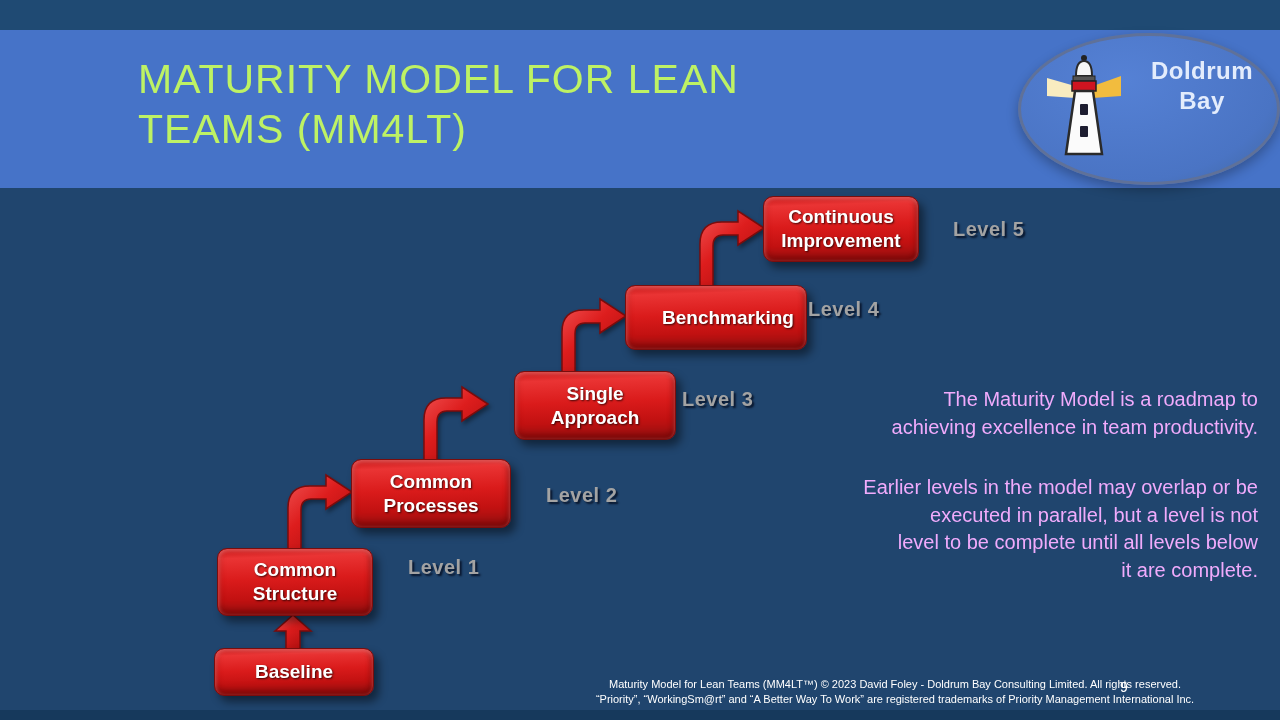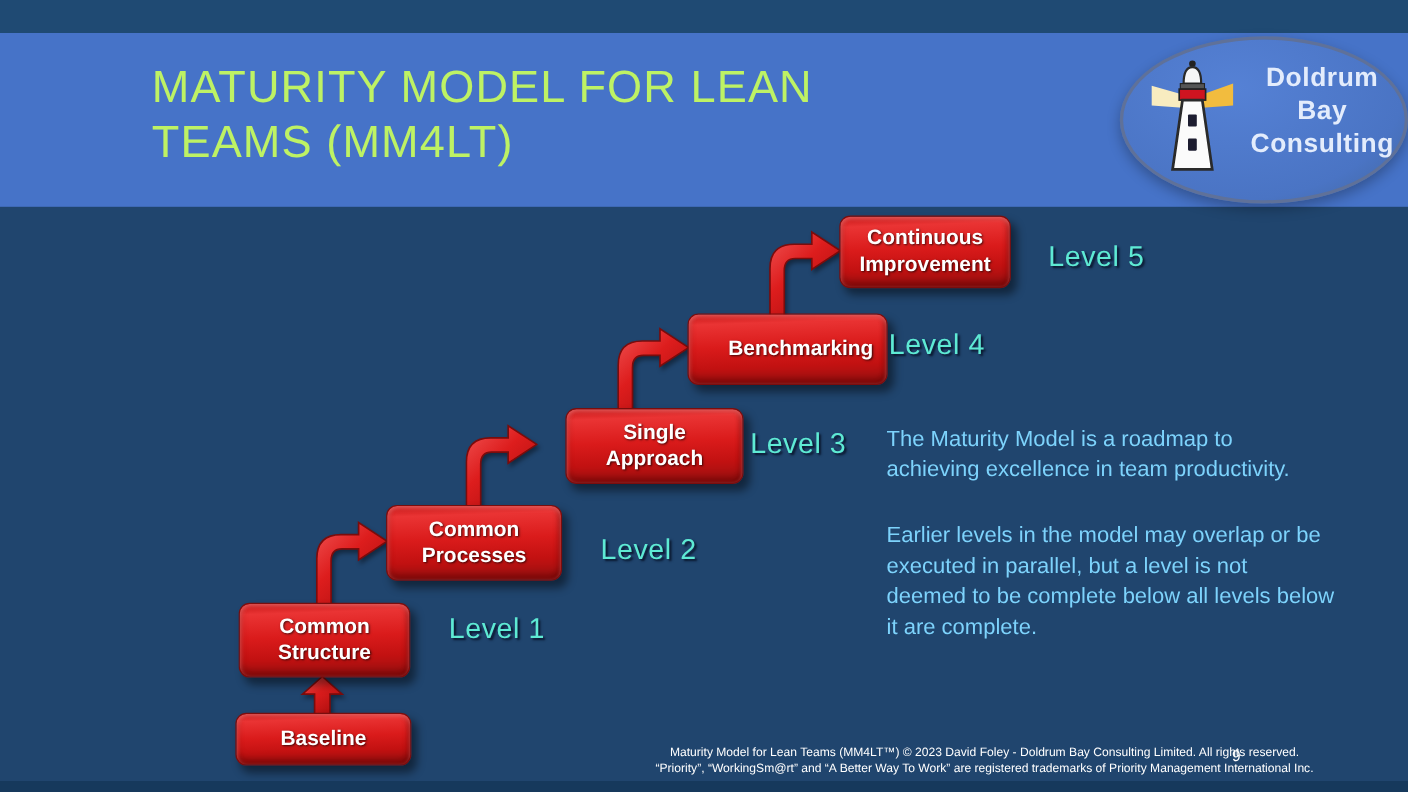--- a/index.html
+++ b/index.html
@@ -41,37 +41,37 @@
                inset -2px 0 5px rgba(90,0,0,0.40);
     text-shadow:1px 1px 2px rgba(0,0,0,0.70);
   }
   #box1 { left:214px; top:648px; width:158px; height:46px; }
   #box2 { left:217px; top:548px; width:154px; height:66px; }
   #box3 { left:351px; top:459px; width:158px; height:67px; }
   #box4 { left:514px; top:371px; width:160px; height:67px; }
   #box5 { left:625px; top:285px; width:156px; height:63px;padding-left:24px; }
   #box6 { left:763px; top:196px; width:154px; height:64px; }
   .level {
-    position:absolute; color:#5eead4; font-weight:normal; font-size:26px;
+    position:absolute; color:#a3a3a3; font-weight:bold; font-size:20px;
     text-shadow:2px 2px 2px rgba(6,16,35,0.90); letter-spacing:0.5px;
   }
   #lv1 { left:408px; top:556px; }
   #lv2 { left:546px; top:484px; }
   #lv3 { left:682px; top:388px; }
   #lv4 { left:808px; top:298px; }
   #lv5 { left:953px; top:218px; }
   .arrow { position:absolute; filter:drop-shadow(2px 3px 2px rgba(0,0,0,0.40)); }
   #arr-up { left:271px; top:614px; }
   #arr1 { left:287px; top:472px; }
   #arr2 { left:423px; top:384px; }
   #arr3 { left:561px; top:296px; }
   #arr4 { left:699px; top:208px; }
   .para {
     position:absolute; left:806px; width:452px; margin:0;
-    color:#7dd3fc; font-size:20px; line-height:1.38; white-space:pre-line;
+    color:#f0abfc; font-size:20px; line-height:1.38; white-space:pre-line;text-align:right;
   }
   #para1 { top:386px; }
   #para2 { top:474px; }
   .footer {
     position:absolute; left:550px; top:677px; width:600px; text-align:center;
     color:#ffffff; font-size:11px; line-height:1.32;margin-left:45px;
   }
   .page-num { position:absolute; left:1120px; top:679px; color:#ffffff; font-size:14px; }
 </style>
 </head>
@@ -102,21 +102,20 @@
         <path d="M31,24 Q31,9 39,9 Q47,9 47,24 Z" fill="#f6f6f6" stroke="#2a2a2a" stroke-width="2"></path>
         <rect x="28" y="24" width="22" height="5" fill="#555555" stroke="#222222" stroke-width="1"></rect>
         <rect x="27" y="29" width="24" height="10" fill="#cf1420" stroke="#222222" stroke-width="1.5"></rect>
         <polygon points="30,39 48,39 57,102 21,102" fill="#fbfbfb" stroke="#2a2a2a" stroke-width="2.5"></polygon>
         <rect x="35" y="52" width="8" height="11" rx="1" fill="#1d1d30"></rect>
         <rect x="35" y="74" width="8" height="11" rx="1" fill="#1d1d30"></rect>
       </svg>
       <div class="logo-text">
         <div>Doldrum</div>
         <div>Bay</div>
-        <div>Consulting</div>
       </div>
     </div>
   </div>
 
   <svg id="arr-up" class="arrow" width="44" height="36" viewBox="0 0 44 36">
     <path d="M15,36 L15,17 L4,17 L22,1 L40,17 L29,17 L29,36 Z" fill="url(#arrowGrad)" stroke="#7a0c0c" stroke-width="1.5"></path>
   </svg>
   <svg id="arr1" class="arrow" width="66" height="80" viewBox="0 0 66 80">
     <path d="M1,80 L1,36 Q1,14 23,14 L39,14 L39,3 L65,20 L39,37 L39,27 L24,27 Q14,27 14,38 L14,80 Z" fill="url(#arrowGrad)" stroke="#7a0c0c" stroke-width="1.5"></path>
   </svg>
@@ -144,21 +143,21 @@
   <div id="lv1" class="level">Level 1</div>
   <div id="lv2" class="level">Level 2</div>
   <div id="lv3" class="level">Level 3</div>
   <div id="lv4" class="level">Level 4</div>
   <div id="lv5" class="level">Level 5</div>
 
   <p id="para1" class="para">The Maturity Model is a roadmap to
 achieving excellence in team productivity.</p>
   <p id="para2" class="para">Earlier levels in the model may overlap or be
 executed in parallel, but a level is not
-deemed to be complete below all levels below
+level to be complete until all levels below
 it are complete.</p>
 
   <div class="footer">
     <div>Maturity Model for Lean Teams (MM4LT™) © 2023 David Foley - Doldrum Bay Consulting Limited. All rights reserved.</div>
     <div>“Priority”, “WorkingSm@rt” and “A Better Way To Work” are registered trademarks of Priority Management International Inc.</div>
   </div>
   <div class="page-num">9</div>
 
   <div class="bottom-strip"></div>
 </div>

